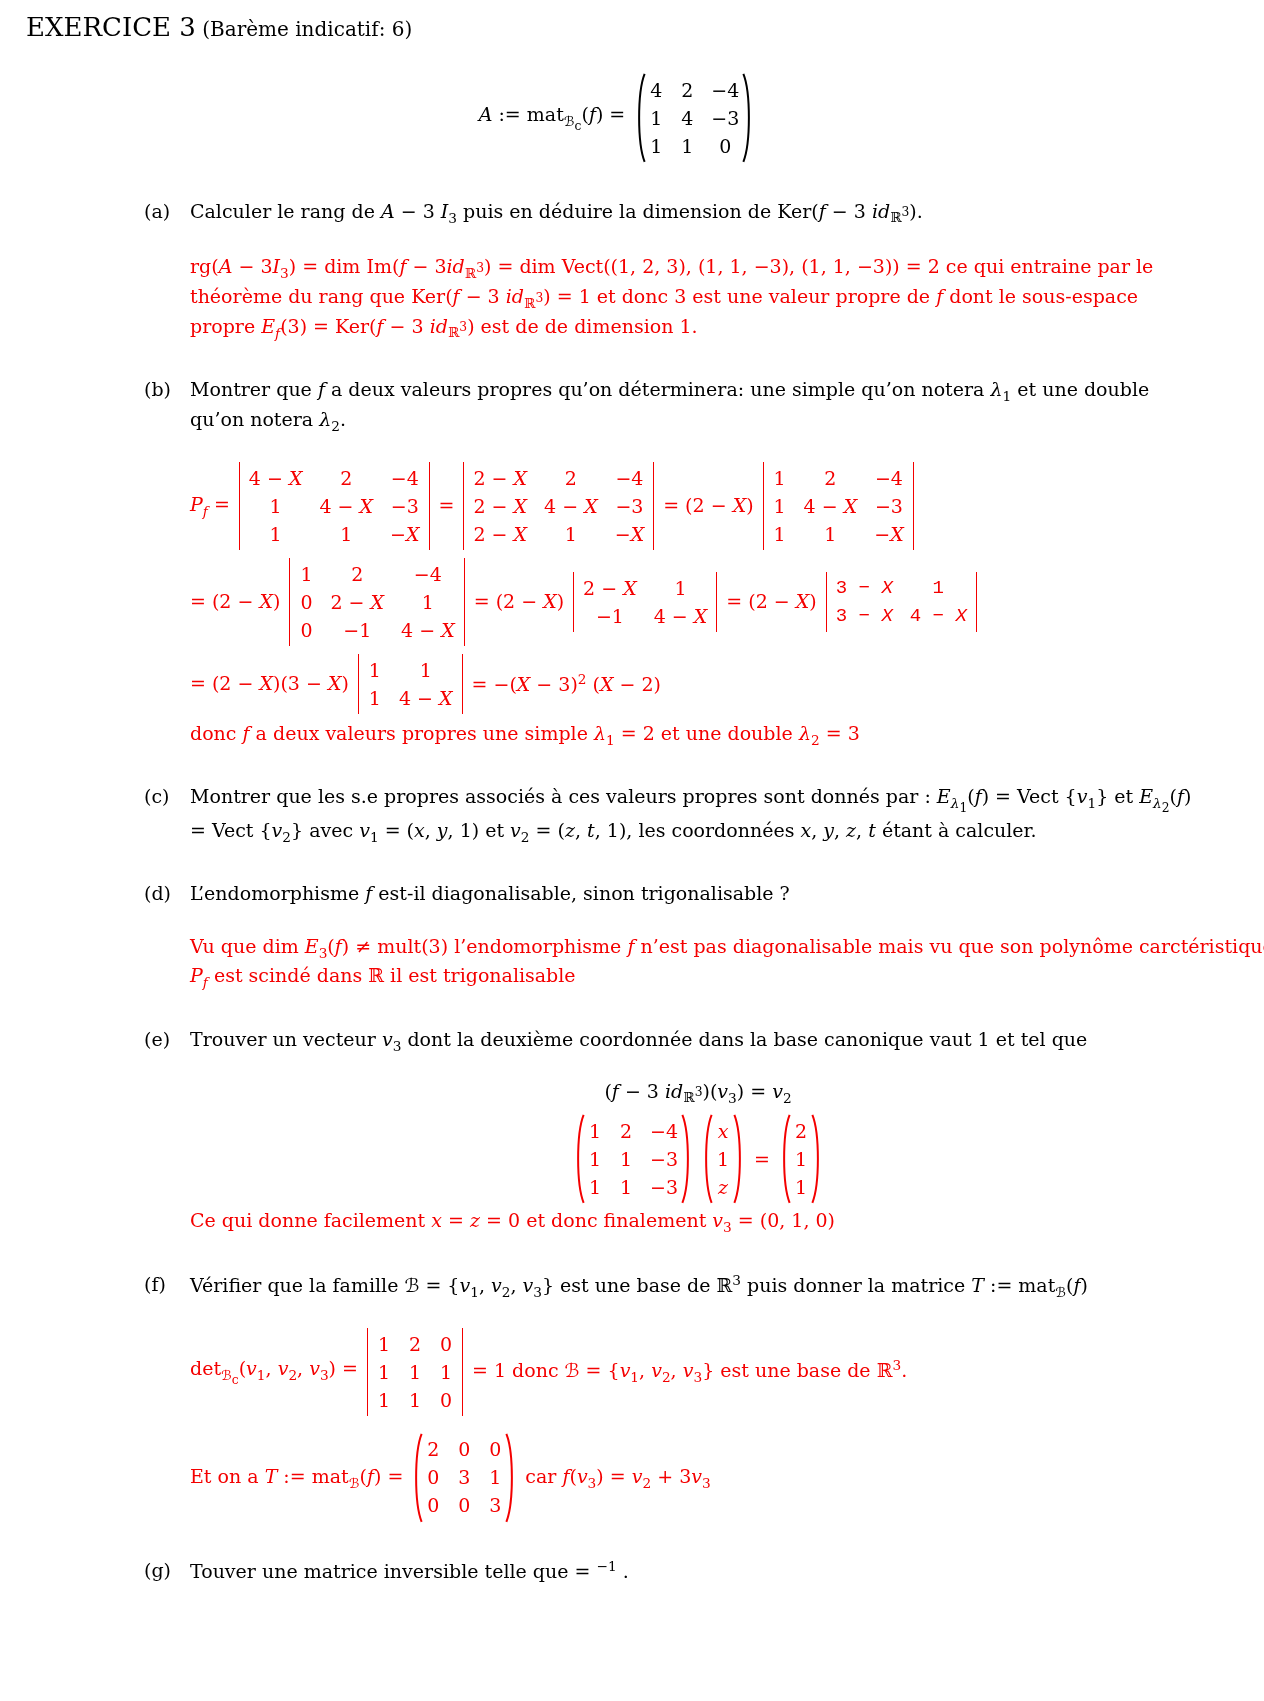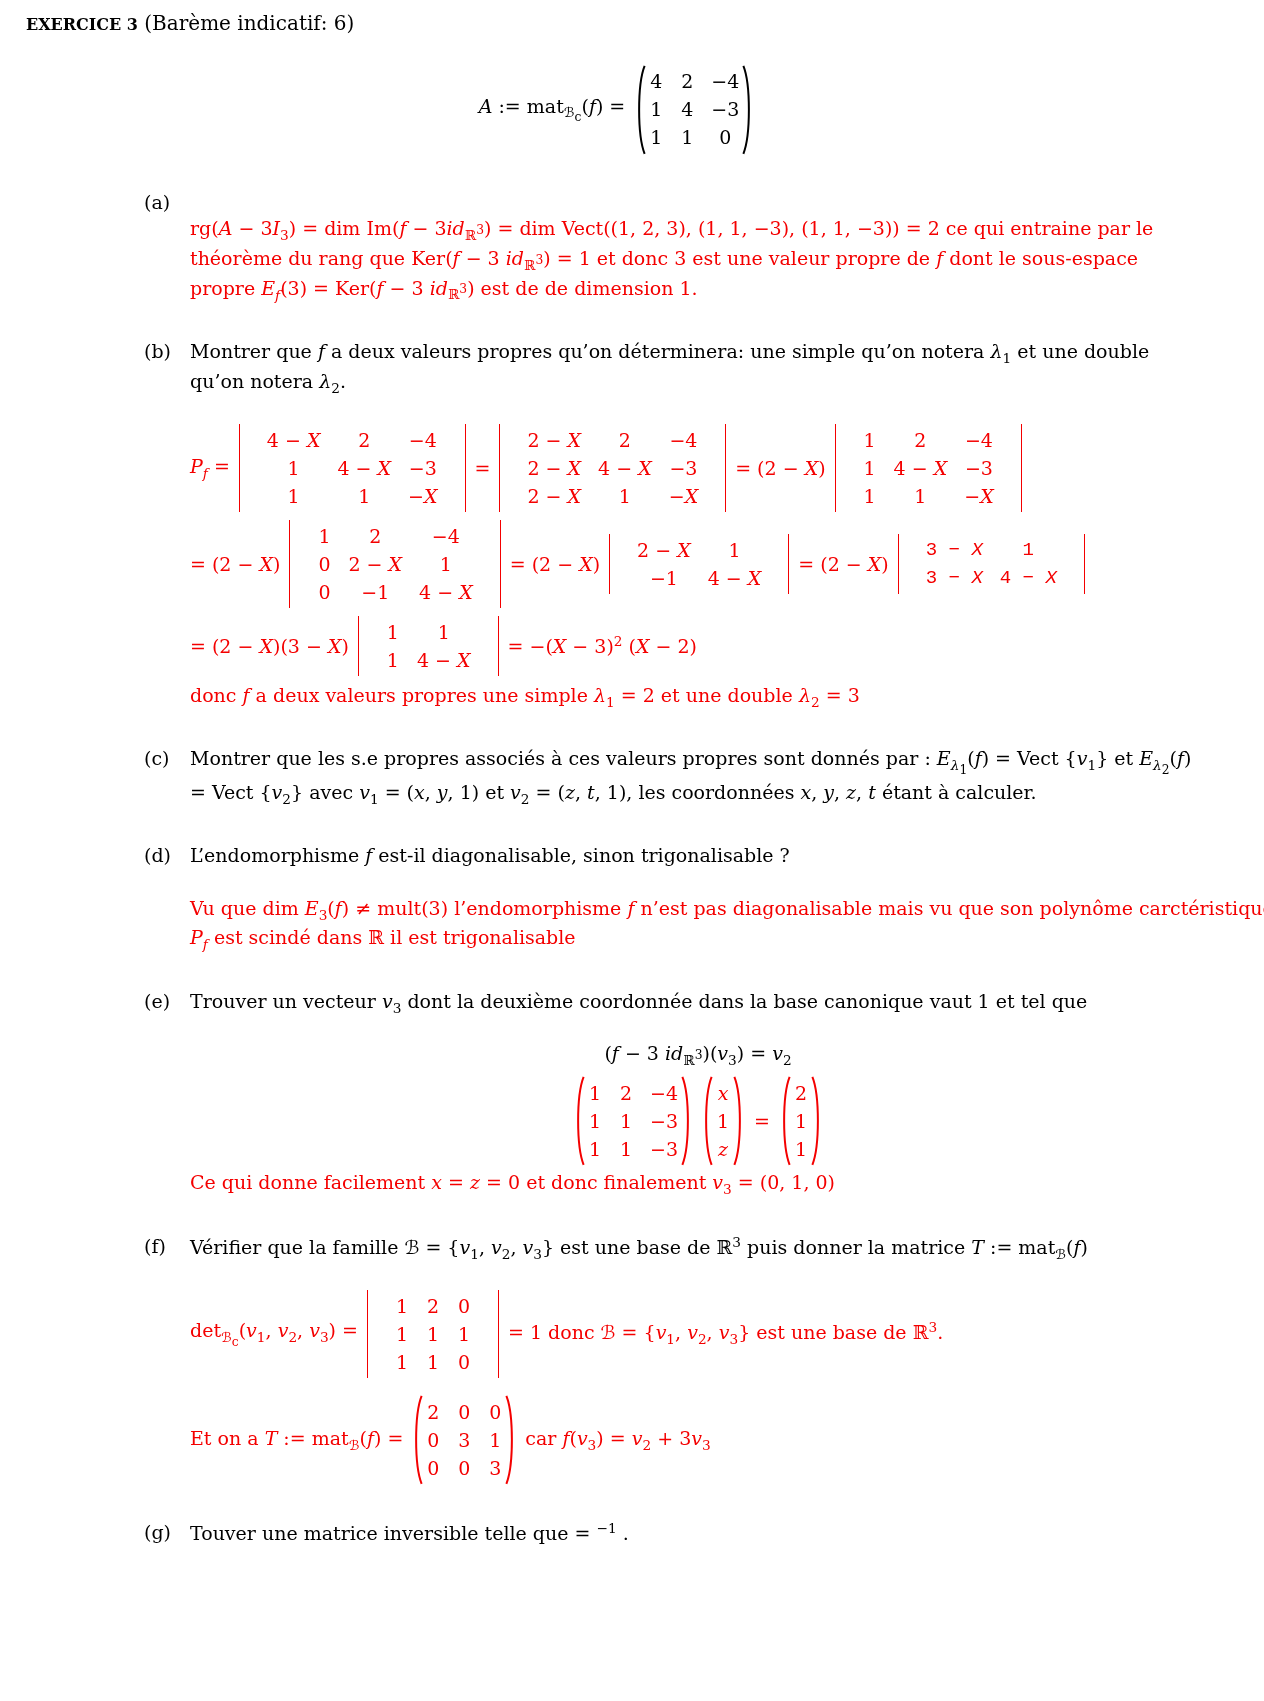--- a/index.html
+++ b/index.html
@@ -5,21 +5,21 @@
   :root { --red:#f40000; --black:#000; }
   * { box-sizing:border-box; }
   html,body { margin:0; padding:0; }
   body {
     width:1264px; height:1701px; background:#fff; overflow:hidden;
     font-family:"DejaVu Serif","DejaVu Sans",serif;
     font-size:19px; color:var(--black); line-height:1.38; position:relative;
   }
   .page { padding:10px 0 0 26px; width:1264px; }
   .title { font-size:20px; }
-  .title .tb { font-weight:bold; font-size:16px; }
+  .title .tb { font-weight:normal; font-size:26px; }
   .intro { margin-top:3px; }
   sub { font-size:0.72em; }
   sup { font-size:0.72em; }
   sub sup, sub sub { font-size:0.9em; }
   .red { color:var(--red); }
   .display { display:flex; justify-content:center; align-items:center; gap:10px; }
   .display-A { margin:26px 0 8px; width:1180px; }
   .item { display:flex; margin-top:34px; padding-left:118px; }
   .ilabel { flex:none; width:46px; }
   .ibody { flex:1; max-width:1016px; }
@@ -27,21 +27,21 @@
   .eqline { display:flex; align-items:center; gap:9px; flex-wrap:nowrap; }
   .eqline + .eqline { margin-top:8px; }
   .mat { display:inline-flex; align-items:stretch; vertical-align:middle; }
   .psvg { width:11px; align-self:stretch; display:block; }
   .mgrid {
     display:grid; align-content:center; align-self:center;
     column-gap:17px; row-gap:2px; text-align:center; padding:3px 3px;
   }
   .mgrid.bars {
     border-left:1.5px solid currentColor; border-right:1.5px solid currentColor;
-    padding:3px 27px; display:inline-grid; vertical-align:middle; align-items:center;
+    padding:3px 9px; display:inline-grid; vertical-align:middle; align-items:center;
   }
   .det { display:inline-flex; align-items:stretch; vertical-align:middle; }
   .mcell { min-width:14px; line-height:26px; }
   .nowrap { white-space:nowrap; }
   .q { color:var(--black); }
   .mt22 { margin-top:22px; }
   .mt10 { margin-top:2px; }
   .mt6  { margin-top:6px; }
   .concl { margin-top:6px; }
 </style>
@@ -74,20 +74,21 @@
         </span>
         <svg viewBox="0 0 12 100" preserveAspectRatio="none" class="psvg">
           <path d="M1.5 2 C9.5 22 9.5 78 1.5 98" fill="none" stroke="currentColor" stroke-width="2" vector-effect="non-scaling-stroke"></path>
         </svg>
       </span>
   </div>
 
   <div class="item">
     <div class="ilabel">(a)</div>
     <div class="ibody">
+      <div class="q">Calculer le rang de <i>A</i> − 3 <i>I</i><sub>3</sub> puis en déduire la dimension de Ker(<i>f</i> − 3 <i>id</i><sub>ℝ<sup>3</sup></sub>).</div>
       <div class="ans red">rg(<i>A</i> − 3<i>I</i><sub>3</sub>) = dim Im(<i>f</i> − 3<i>id</i><sub>ℝ<sup>3</sup></sub>) = dim Vect((1, 2, 3), (1, 1, −3), (1, 1, −3)) = 2 ce qui entraine par le théorème du rang que Ker(<i>f</i> − 3 <i>id</i><sub>ℝ<sup>3</sup></sub>) = 1 et donc 3 est une valeur propre de <i>f</i> dont le sous-espace propre <i>E<sub>f</sub></i>(3) = Ker(<i>f</i> − 3 <i>id</i><sub>ℝ<sup>3</sup></sub>) est de de dimension 1.</div>
     </div>
   </div>
 
   <div class="item">
     <div class="ilabel">(b)</div>
     <div class="ibody">
       <div class="q">Montrer que <i>f</i> a deux valeurs propres qu’on déterminera: une simple qu’on notera <i>λ</i><sub>1</sub> et une double qu’on notera <i>λ</i><sub>2</sub>.</div>
       <div class="ans red">
         <div class="eqline">

